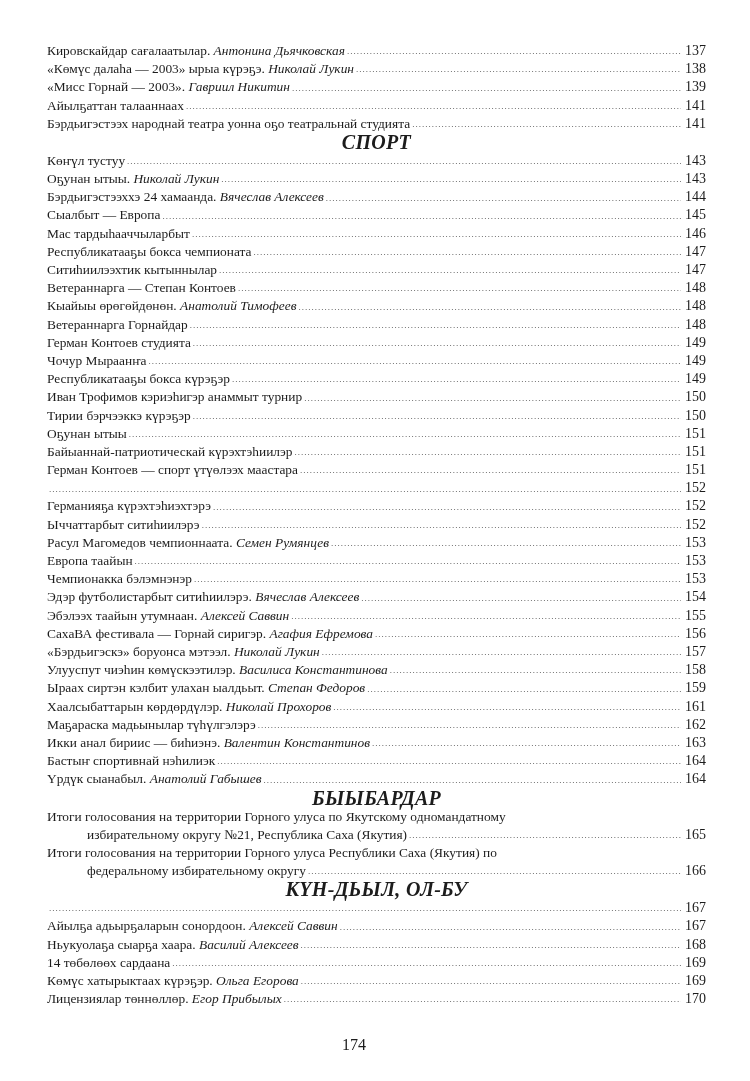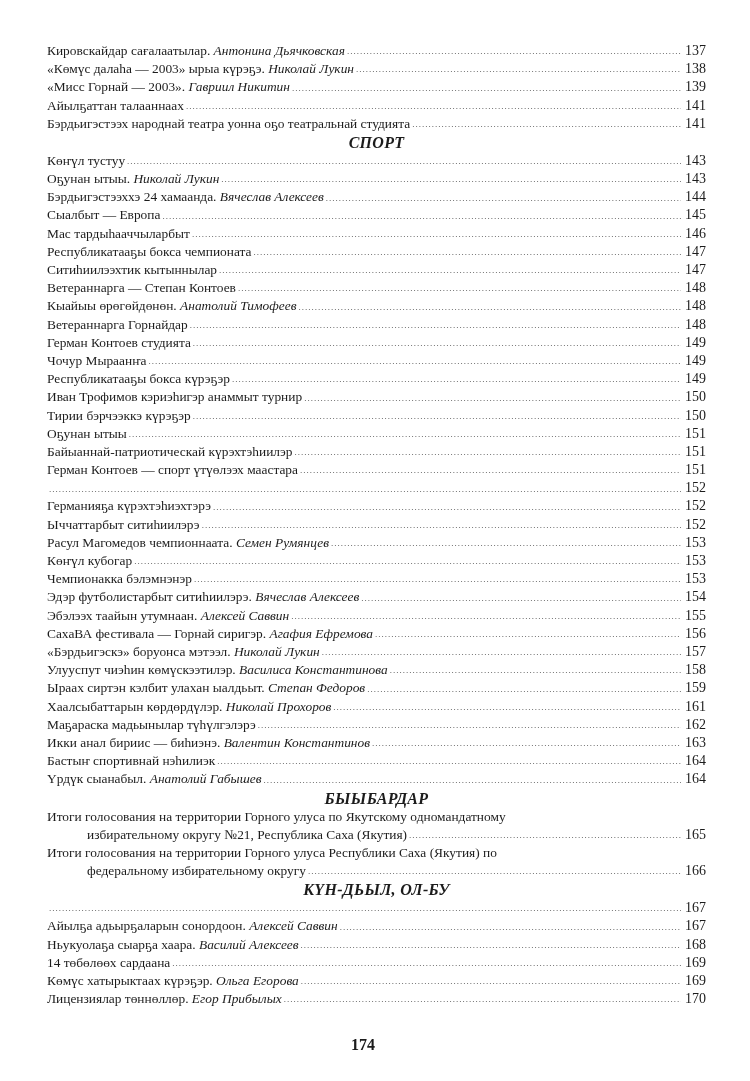--- a/index.html
+++ b/index.html
@@ -22,28 +22,28 @@
     flex: 1 1 auto; overflow: hidden; margin: 0 3px 0 2px;
     letter-spacing: 1px; font-size: 9px; line-height: 12px; color: #333;
     position: relative; top: -3px;
   }
   .row .leader::before {
     content: "..........................................................................................................................................................................................................................................";
   }
   .row .page { flex: 0 0 auto; font-size: 14px; min-width: 22px; text-align: right; }
   .heading {
     text-align: center; font-weight: bold; font-style: italic;
-    font-size: 16px; line-height: 19px; height: 19px; letter-spacing: 0.3px;
+    font-size: 20px; line-height: 19px; height: 19px; letter-spacing: 0.3px;
   }
   .multi { font-size: 13.4px; line-height: 18.2px; }
   .multi .line1 { white-space: nowrap; }
   .multi .row2 { padding-left: 40px; }
   #page-number {
-    position: absolute; left: 13px; width: 700px; top: 1036px;
-    text-align: center; font-size: 16px; font-weight: bold;
+    position: absolute; left: 4px; width: 700px; top: 1036px;
+    text-align: center; font-size: 16px;
   }
 </style>
 </head>
 <body>
 
 <div id="toc">
     <div class="row">
       <span class="title"><span>Кировскайдар сағалаатылар. </span><span class="author">Антонина Дьячковская</span></span>
       <span class="leader"></span>
       <span class="page">137</span>
@@ -172,21 +172,21 @@
       <span class="title"><span>Ыччаттарбыт ситиһиилэрэ</span></span>
       <span class="leader"></span>
       <span class="page">152</span>
     </div>
     <div class="row">
       <span class="title"><span>Расул Магомедов чемпионнаата. </span><span class="author">Семен Румянцев</span></span>
       <span class="leader"></span>
       <span class="page">153</span>
     </div>
     <div class="row">
-      <span class="title"><span>Көҥүл кубогар</span></span>
+      <span class="title"><span>Европа таайын</span></span>
       <span class="leader"></span>
       <span class="page">153</span>
     </div>
     <div class="row">
       <span class="title"><span>Чемпионакка бэлэмнэнэр</span></span>
       <span class="leader"></span>
       <span class="page">153</span>
     </div>
     <div class="row">
       <span class="title"><span>Эдэр футболистарбыт ситиһиилэрэ. </span><span class="author">Вячеслав Алексеев</span></span>

